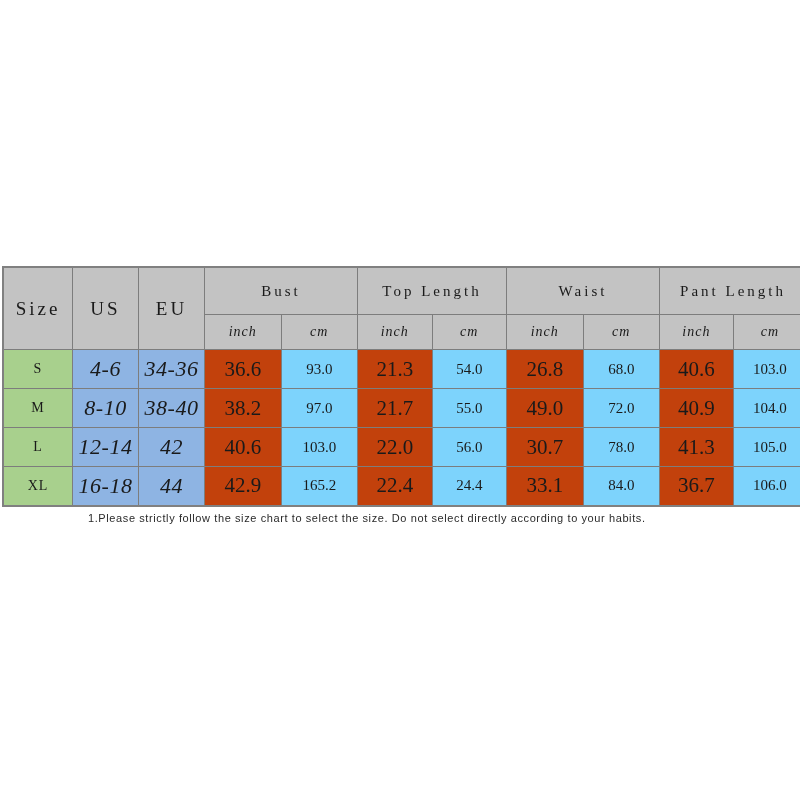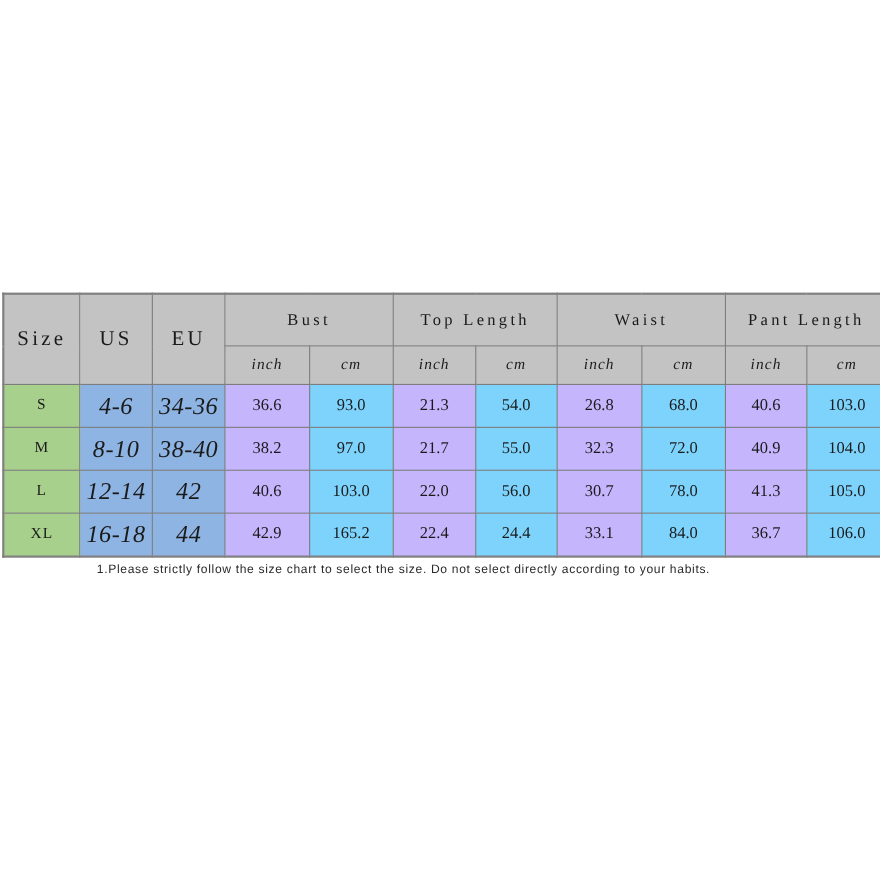--- a/index.html
+++ b/index.html
@@ -70,22 +70,22 @@
     letter-spacing: 1px;
   }
   td.c-us, td.c-eu {
     background: #8eb4e3;
     font-size: 22px;
     font-style: italic;
     font-weight: bold;
     letter-spacing: 0.5px;
   }
   td.c-inch {
-    background: #c4b5fd;
-    font-size: 15px;
+    background: #c2410c;
+    font-size: 21px;
   }
   td.c-cm {
     background: #7dd3fc;
     font-size: 15px;
   }
 
   
   #footnote {
     position: absolute;
     left: 88px;
@@ -139,21 +139,21 @@
         <td class="c-cm">103.0</td>
       </tr>
       <tr>
         <td class="c-size">M</td>
         <td class="c-us">8-10</td>
         <td class="c-eu">38-40</td>
         <td class="c-inch">38.2</td>
         <td class="c-cm">97.0</td>
         <td class="c-inch">21.7</td>
         <td class="c-cm">55.0</td>
-        <td class="c-inch">32.3</td>
+        <td class="c-inch">49.0</td>
         <td class="c-cm">72.0</td>
         <td class="c-inch">40.9</td>
         <td class="c-cm">104.0</td>
       </tr>
       <tr>
         <td class="c-size">L</td>
         <td class="c-us">12-14</td>
         <td class="c-eu">42</td>
         <td class="c-inch">40.6</td>
         <td class="c-cm">103.0</td>

